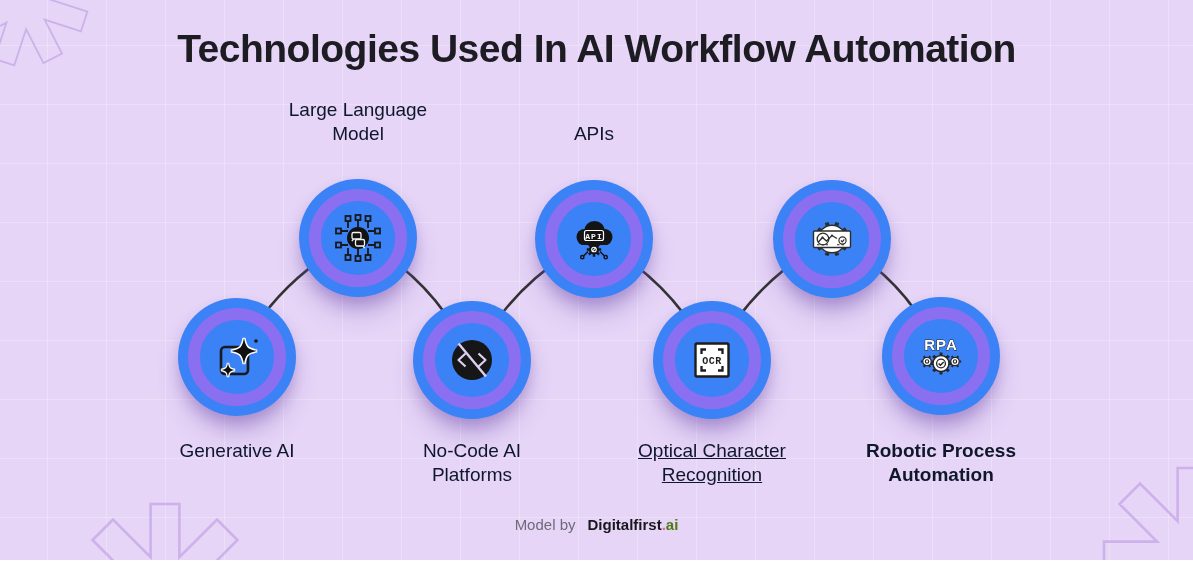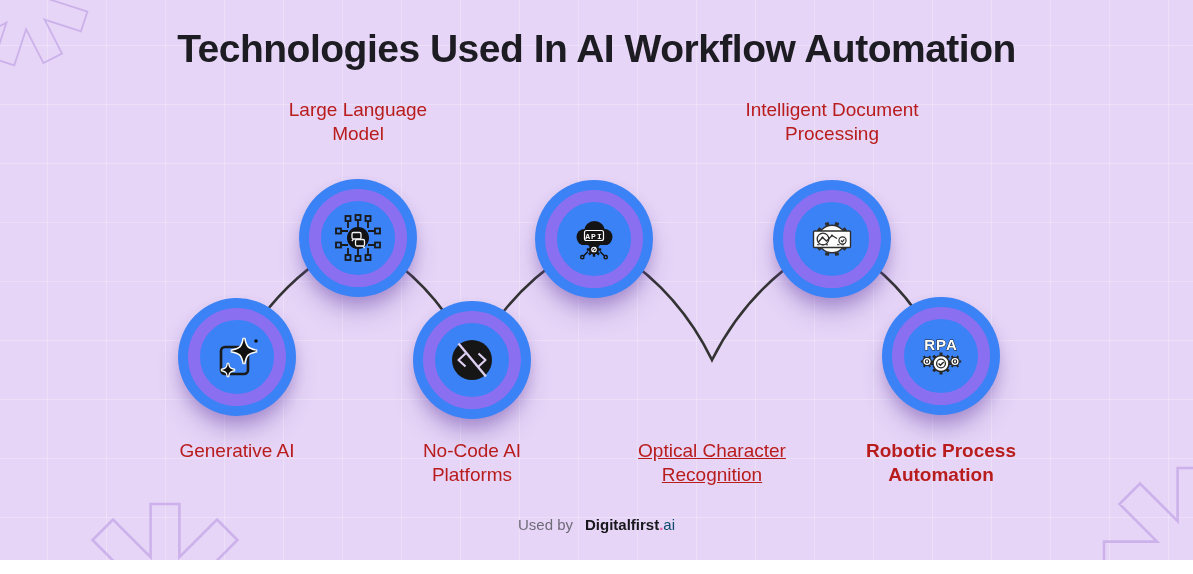--- a/index.html
+++ b/index.html
@@ -39,32 +39,32 @@
     position:absolute;inset:10px;border-radius:50%;
     border:12px solid var(--ring);
   }
   .icon-wrap{
     position:absolute;inset:22px;border-radius:50%;
     display:flex;align-items:center;justify-content:center;
   }
   .icon-wrap svg{width:52px;height:52px;}
   .node-label{
     position:absolute;width:230px;text-align:center;
-    font-size:19px;font-weight:500;line-height:1.26;color:#b91c1c;
+    font-size:19px;font-weight:500;line-height:1.26;color:#0f172a;
     white-space:pre-line;
   }
   .label-top{bottom:414px;}
   .label-bottom{top:439px;}
   .footer{
     position:absolute;top:516px;left:0;width:100%;text-align:center;
     font-size:15px;color:#6f6a78;
   }
   .footer .brand{font-weight:bold;color:#17171c;margin-left:12px;}
   .footer .dot{font-weight:bold;color:var(--brand-dot);}
-  .footer .suffix{font-weight:normal;color:#0c4a6e;}
+  .footer .suffix{font-weight:bold;color:#4d7c0f;}
 </style>
 </head>
 <body>
 
 <div class="canvas">
 
   <div class="grid"></div>
 
   <svg class="decor-svg" aria-hidden="true">
     <defs>
@@ -161,20 +161,35 @@
         <g stroke="#141414" stroke-width="1.5" fill="none">
           <path d="M20,38.5 L15.5,43"></path>
             <circle cx="14.3" cy="44.2" r="1.6"></circle>
           <path d="M32,38.5 L36.5,43"></path>
             <circle cx="37.7" cy="44.2" r="1.6"></circle>
         </g>
       </svg>
     </div>
   </div>
 
+  <div class="node" style="left:712px;top:360px;">
+    <div class="ring"></div>
+    <div class="icon-wrap">
+      <svg viewBox="0 0 52 52">
+        <rect x="9.5" y="9.5" width="33" height="33" rx="1.5" fill="#ffffff" stroke="#1d1d1d" stroke-width="2.4"></rect>
+        <g stroke="#1d1d1d" stroke-width="2.3" fill="none">
+          <path d="M15.5,20 V15.5 H20"></path>
+          <path d="M32,15.5 H36.5 V20"></path>
+          <path d="M36.5,32 V36.5 H32"></path>
+          <path d="M20,36.5 H15.5 V32"></path>
+        </g>
+        <text x="26" y="30" text-anchor="middle" font-family="Liberation Mono, DejaVu Sans Mono, monospace" font-size="10" font-weight="bold" letter-spacing="0.5" fill="#1d1d1d">OCR</text>
+      </svg>
+    </div>
+  </div>
 
   <div class="node" style="left:832px;top:239px;">
     <div class="ring"></div>
     <div class="icon-wrap">
       <svg viewBox="0 0 52 52">
         <g stroke="#2e2e2e" stroke-width="4">
           <path d="M40.2,26 H43.3 M37.5,34.3 L40,36.2 M30.4,39.5 L31.3,42.5 M21.6,39.5 L20.7,42.5 M14.5,34.3 L12,36.2 M11.8,26 H8.7 M14.5,17.7 L12,15.8 M21.6,12.5 L20.7,9.5 M30.4,12.5 L31.3,9.5 M37.5,17.7 L40,15.8"></path>
         </g>
         <circle cx="26" cy="26" r="13.8" fill="#ffffff" stroke="#2e2e2e" stroke-width="1.4"></circle>
         <rect x="7.5" y="18" width="37" height="16.5" rx="1" fill="#ffffff" stroke="#2e2e2e" stroke-width="1.4"></rect>
@@ -210,24 +225,23 @@
         <circle cx="40" cy="31.5" r="1.7" fill="none" stroke="#262626" stroke-width="1.1"></circle>
       </svg>
     </div>
   </div>
 
   <div class="node-label label-bottom" style="left:122px;">Generative AI</div>
   <div class="node-label label-top" style="left:243px;">Large Language
 Model</div>
   <div class="node-label label-bottom" style="left:357px;">No-Code AI
 Platforms</div>
+  <div class="node-label label-top" style="left:479px;">APIs</div>
   <div class="node-label label-bottom" style="left:597px;text-decoration:underline;">Optical Character
 Recognition</div>
-  <div class="node-label label-top" style="left:717px;">Intelligent Document
-Processing</div>
   <div class="node-label label-bottom" style="left:826px;font-weight:bold;">Robotic Process
 Automation</div>
 
   <div class="footer">
-    <span>Used by</span><span class="brand">Digitalfirst</span><span class="dot">.</span><span class="suffix">ai</span>
+    <span>Model by</span><span class="brand">Digitalfirst</span><span class="dot">.</span><span class="suffix">ai</span>
   </div>
 
 </div>
 
 </body></html>

